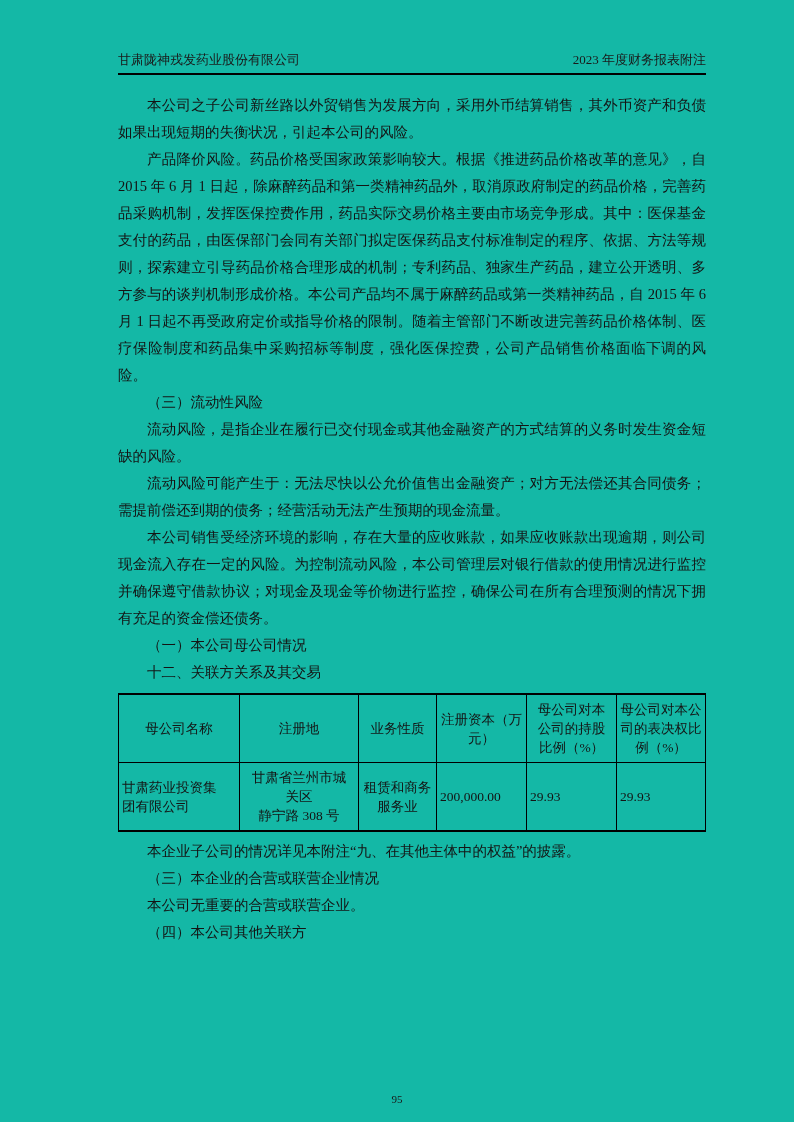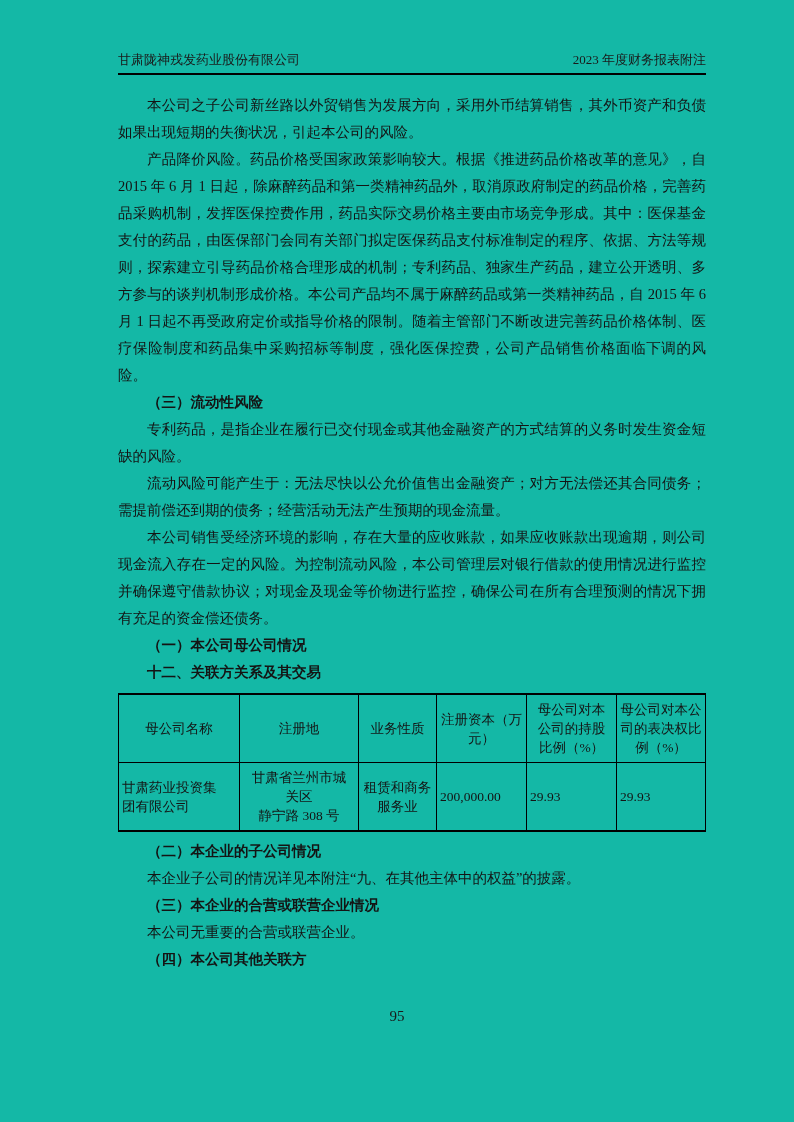--- a/index.html
+++ b/index.html
@@ -21,21 +21,21 @@
     font-size:13px; line-height:16px;
     color:#1a1a1a;
   }
   .doc-body {
     margin-top:17px;
     font-size:14.5px;
     line-height:27px;
     text-align:justify;
   }
   .doc-body p { margin:0; text-indent:2em; }
-  .bold-heading { font-weight:bold; }
+  .bold-heading { font-weight:normal; }
   .rel-table {
     width:100%;
     table-layout:fixed;
     border-collapse:collapse;
     margin:7px 0 6px 0;
     font-size:13.5px;
     line-height:19px;
     border-top:2.5px solid #000;
     border-bottom:2.5px solid #000;
     text-align:center;
@@ -46,41 +46,41 @@
     padding:5px 3px;
     font-weight:normal;
     white-space:pre-line;
     text-indent:0;
   }
   .cell-left  { text-align:left;  padding-left:6px; }
   .cell-right { text-align:left; padding-right:5px; white-space:nowrap; }
   .page-footer {
     position:absolute;
     left:0; right:0;
-    top:1008px;
+    top:1093px;
     text-align:center;
-    font-size:15px;
+    font-size:11px;
     color:#1a1a1a;
   }
 </style>
 </head>
 <body>
 
 <div class="page">
 
   <div class="doc-header">
     <span>甘肃陇神戎发药业股份有限公司</span>
     <span>2023 年度财务报表附注</span>
   </div>
 
   <div class="doc-body">
     <p>本公司之子公司新丝路以外贸销售为发展方向，采用外币结算销售，其外币资产和负债如果出现短期的失衡状况，引起本公司的风险。</p>
     <p>产品降价风险。药品价格受国家政策影响较大。根据《推进药品价格改革的意见》，自 2015 年 6 月 1 日起，除麻醉药品和第一类精神药品外，取消原政府制定的药品价格，完善药品采购机制，发挥医保控费作用，药品实际交易价格主要由市场竞争形成。其中：医保基金支付的药品，由医保部门会同有关部门拟定医保药品支付标准制定的程序、依据、方法等规则，探索建立引导药品价格合理形成的机制；专利药品、独家生产药品，建立公开透明、多方参与的谈判机制形成价格。本公司产品均不属于麻醉药品或第一类精神药品，自 2015 年 6 月 1 日起不再受政府定价或指导价格的限制。随着主管部门不断改进完善药品价格体制、医疗保险制度和药品集中采购招标等制度，强化医保控费，公司产品销售价格面临下调的风险。</p>
     <p class="bold-heading">（三）流动性风险</p>
-    <p>专利药品，是指企业在履行已交付现金或其他金融资产的方式结算的义务时发生资金短缺的风险。</p>
+    <p>流动风险，是指企业在履行已交付现金或其他金融资产的方式结算的义务时发生资金短缺的风险。</p>
     <p>流动风险可能产生于：无法尽快以公允价值售出金融资产；对方无法偿还其合同债务；需提前偿还到期的债务；经营活动无法产生预期的现金流量。</p>
     <p>本公司销售受经济环境的影响，存在大量的应收账款，如果应收账款出现逾期，则公司现金流入存在一定的风险。为控制流动风险，本公司管理层对银行借款的使用情况进行监控并确保遵守借款协议；对现金及现金等价物进行监控，确保公司在所有合理预测的情况下拥有充足的资金偿还债务。</p>
     <p class="bold-heading">（一）本公司母公司情况</p>
     <p class="bold-heading">十二、关联方关系及其交易</p>
 
     <table class="rel-table">
       <colgroup>
         <col style="width:121px">
         <col style="width:119px">
         <col style="width:78px">
@@ -112,21 +112,20 @@
 静宁路 308 号</td>
           <td>租赁和商务
 服务业</td>
           <td class="cell-right">200,000.00</td>
           <td class="cell-right">29.93</td>
           <td class="cell-right">29.93</td>
         </tr>
       </tbody>
     </table>
 
-    <p class="bold-heading">（二）本企业的子公司情况</p>
     <p>本企业子公司的情况详见本附注“九、在其他主体中的权益”的披露。</p>
     <p class="bold-heading">（三）本企业的合营或联营企业情况</p>
     <p>本公司无重要的合营或联营企业。</p>
     <p class="bold-heading">（四）本公司其他关联方</p>
   </div>
 
   <div class="page-footer">95</div>
 
 </div>
 

